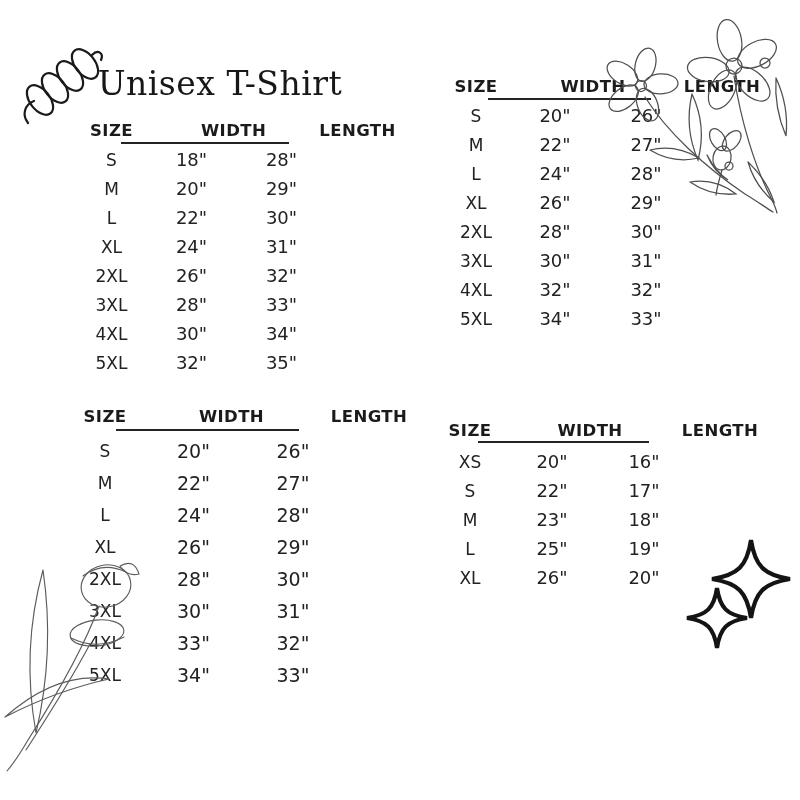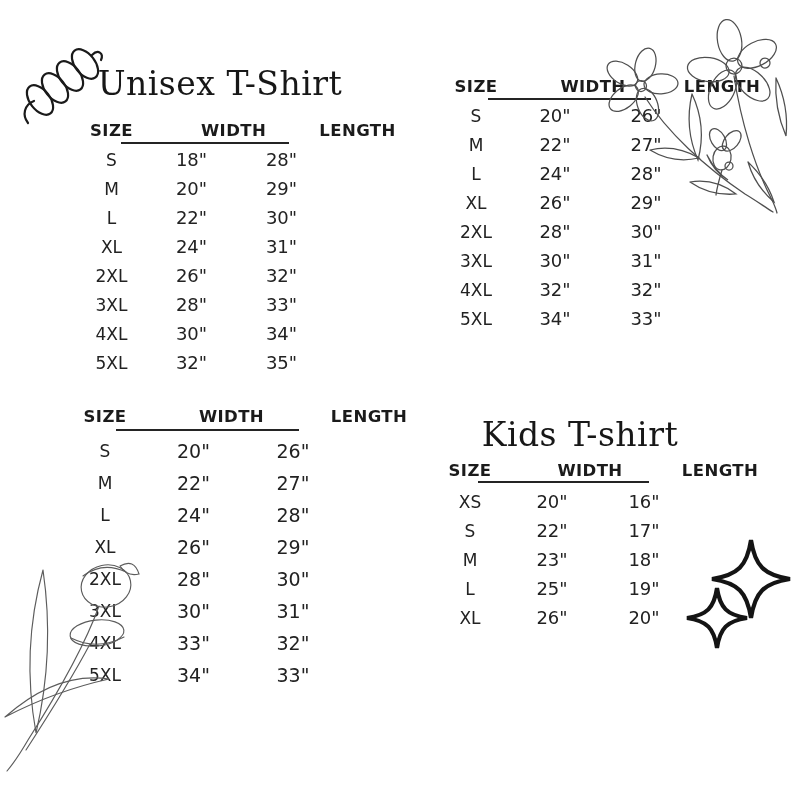--- a/index.html
+++ b/index.html
@@ -267,21 +267,20 @@
         </div>
         <div class="trow">
           <div class="cell c0">5XL</div>
           <div class="cell c1">34"</div>
           <div class="cell c2">33"</div>
         </div>
       </div>
   </section>
 
   <section class="block b3">
-    <h2 class="title">Kids T-shirt</h2>
     <div class="thead">
       <div class="hcell">SIZE</div>
       <div class="hcell">WIDTH</div>
       <div class="hcell">LENGTH</div>
     </div>
     <div class="rule"></div>
     <div class="rows">
         <div class="trow">
           <div class="cell c0">XS</div>
           <div class="cell c1">20"</div>

